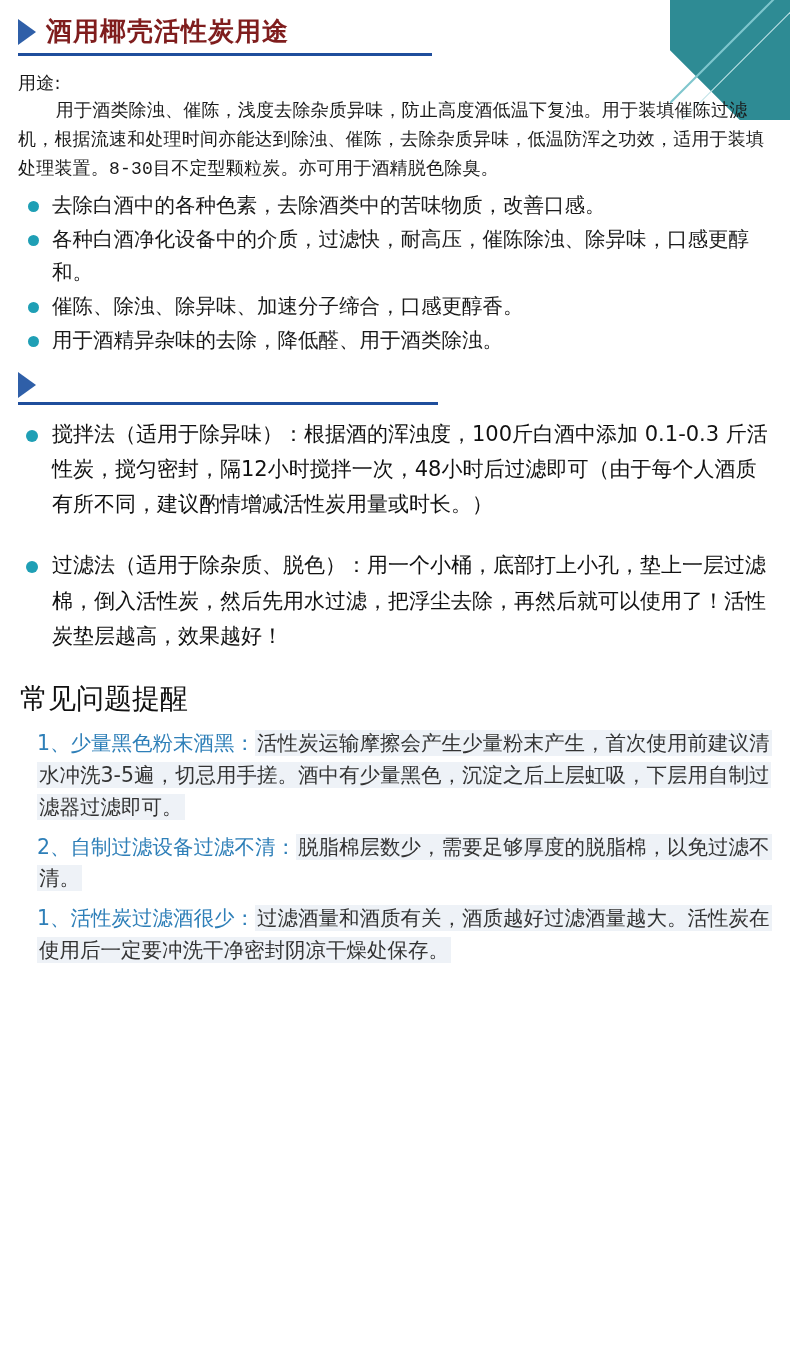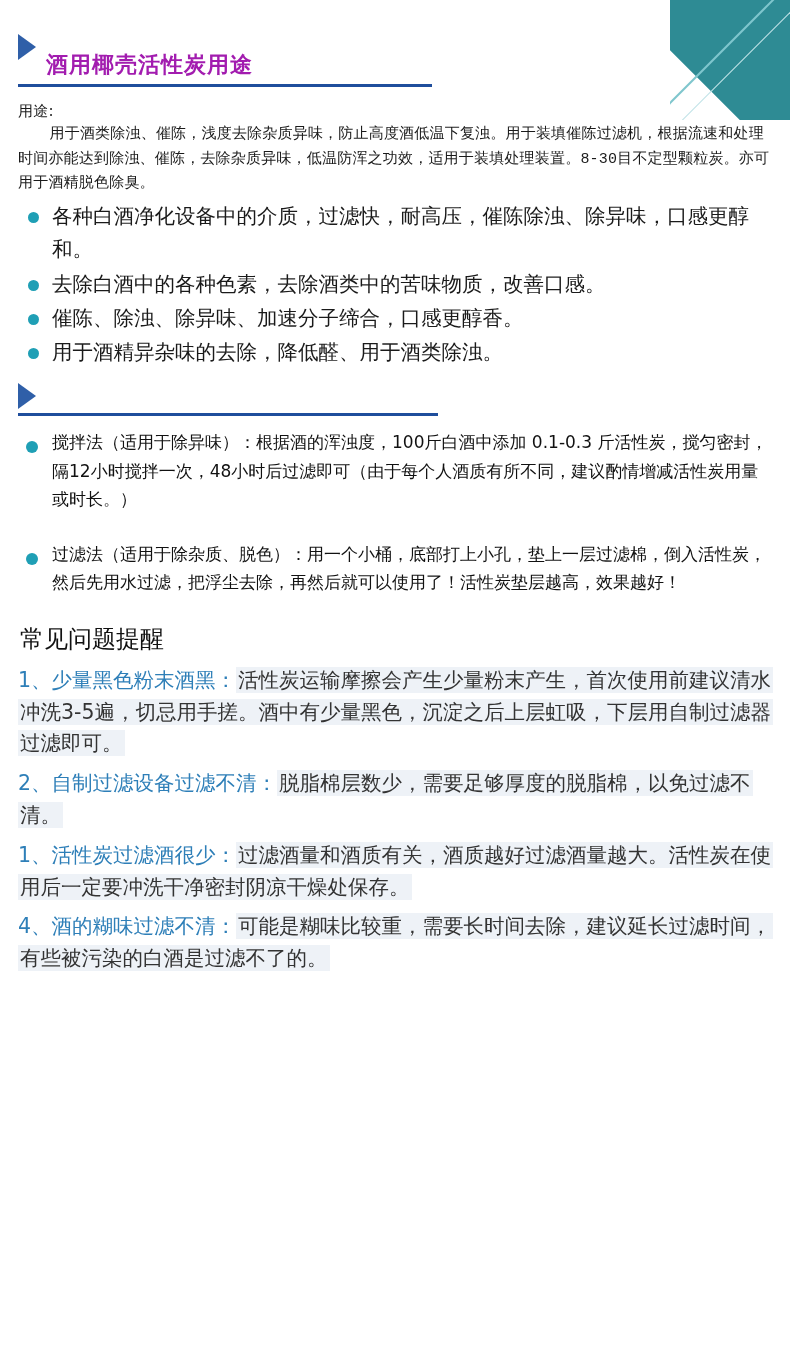--- a/index.html
+++ b/index.html
@@ -51,38 +51,37 @@
     margin: 14px 0 4px 0;
   }
   .tri-icon {
     width: 0; height: 0;
     border-left: 18px solid #2f5fa8;
     border-top: 13px solid transparent;
     border-bottom: 13px solid transparent;
     flex: 0 0 auto;
   }
   .section-title {
-    font-size: 22px;
+    font-size: 26px;
     font-weight: bold;
-    color: #a21caf;
+    color: #7f1d1d;
     letter-spacing: 1px;
     white-space: nowrap;
-    margin-top: 36px;
   }
   .head-rule {
     height: 3px;
     background: #1f4e9c;
     margin: 2px 0 12px 0;
   }
   .head-rule.w1 { width: 414px; }
   .head-rule.w2 { width: 420px; }
 
   
   .body-text {
-    font-size: 15px;
+    font-size: 18px;
     color: #1a1a1a;
     line-height: 1.62;
     letter-spacing: 0.2px;
   }
   .indent { text-indent: 2.1em; font-family: Liberation Mono, monospace; }
   .p-tight { margin: 0; }
 
   ul.dots { list-style: none; margin: 4px 0 0 0; padding: 0; }
   ul.dots li {
     position: relative;
@@ -98,45 +97,46 @@
     left: 10px; top: 12px;
     width: 11px; height: 11px;
     border-radius: 50%;
     background: #1f9fb5;
   }
 
   
   .method {
     position: relative;
     padding-left: 34px;
-    font-size: 17px;
+    font-size: 21px;
     line-height: 1.68;
     color: #111;
     margin: 6px 0 26px 0;
   }
   .method::before {
     content: "";
     position: absolute;
     left: 8px; top: 13px;
     width: 12px; height: 12px;
     border-radius: 50%;
     background: #1f9fb5;
   }
 
   
   .faq-title {
-    font-size: 24px;
+    font-size: 28px;
     color: #111;
     margin: 10px 0 10px 2px;
     font-weight: normal;
   }
   .faq-item {
     margin-bottom: 8px;
     line-height: 1.55;
     font-size: 20.5px;
+    margin-left: 19px;
   }
   .faq-q {
     color: #2e7fb8;
   }
   .faq-a {
     color: #333;
     background: #eef2f7;
     padding: 1px 2px;
     box-decoration-break: clone;
     -webkit-box-decoration-break: clone;
@@ -158,22 +158,22 @@
     <span class="section-title">酒用椰壳活性炭用途</span>
   </div>
   <div class="head-rule w1"></div>
 
   <div class="body-text">
     <p class="p-tight">用途:</p>
     <p class="p-tight indent">用于酒类除浊、催陈，浅度去除杂质异味，防止高度酒低温下复浊。用于装填催陈过滤机，根据流速和处理时间亦能达到除浊、催陈，去除杂质异味，低温防浑之功效，适用于装填处理装置。8-30目不定型颗粒炭。亦可用于酒精脱色除臭。</p>
   </div>
 
   <ul class="dots">
+    <li>去除白酒中的各种色素，去除酒类中的苦味物质，改善口感。</li>
     <li>各种白酒净化设备中的介质，过滤快，耐高压，催陈除浊、除异味，口感更醇和。</li>
-    <li>去除白酒中的各种色素，去除酒类中的苦味物质，改善口感。</li>
     <li>催陈、除浊、除异味、加速分子缔合，口感更醇香。</li>
     <li>用于酒精异杂味的去除，降低醛、用于酒类除浊。</li>
   </ul>
 
   <div class="section-head">
     <span class="tri-icon"></span>
   </div>
   <div class="head-rule w2"></div>
 
   <p class="method">搅拌法（适用于除异味）：根据酒的浑浊度，100斤白酒中添加 0.1-0.3 斤活性炭，搅匀密封，隔12小时搅拌一次，48小时后过滤即可（由于每个人酒质有所不同，建议酌情增减活性炭用量或时长。）</p>
@@ -183,17 +183,14 @@
 
   <div class="faq-item">
     <span class="faq-q">1、少量黑色粉末酒黑：</span><span class="faq-a">活性炭运输摩擦会产生少量粉末产生，首次使用前建议清水冲洗3-5遍，切忌用手搓。酒中有少量黑色，沉淀之后上层虹吸，下层用自制过滤器过滤即可。</span>
   </div>
   <div class="faq-item">
     <span class="faq-q">2、自制过滤设备过滤不清：</span><span class="faq-a">脱脂棉层数少，需要足够厚度的脱脂棉，以免过滤不清。</span>
   </div>
   <div class="faq-item">
     <span class="faq-q">1、活性炭过滤酒很少：</span><span class="faq-a">过滤酒量和酒质有关，酒质越好过滤酒量越大。活性炭在使用后一定要冲洗干净密封阴凉干燥处保存。</span>
   </div>
-  <div class="faq-item">
-    <span class="faq-q">4、酒的糊味过滤不清：</span><span class="faq-a">可能是糊味比较重，需要长时间去除，建议延长过滤时间，有些被污染的白酒是过滤不了的。</span>
-  </div>
 
 </div>
 
 </body></html>

